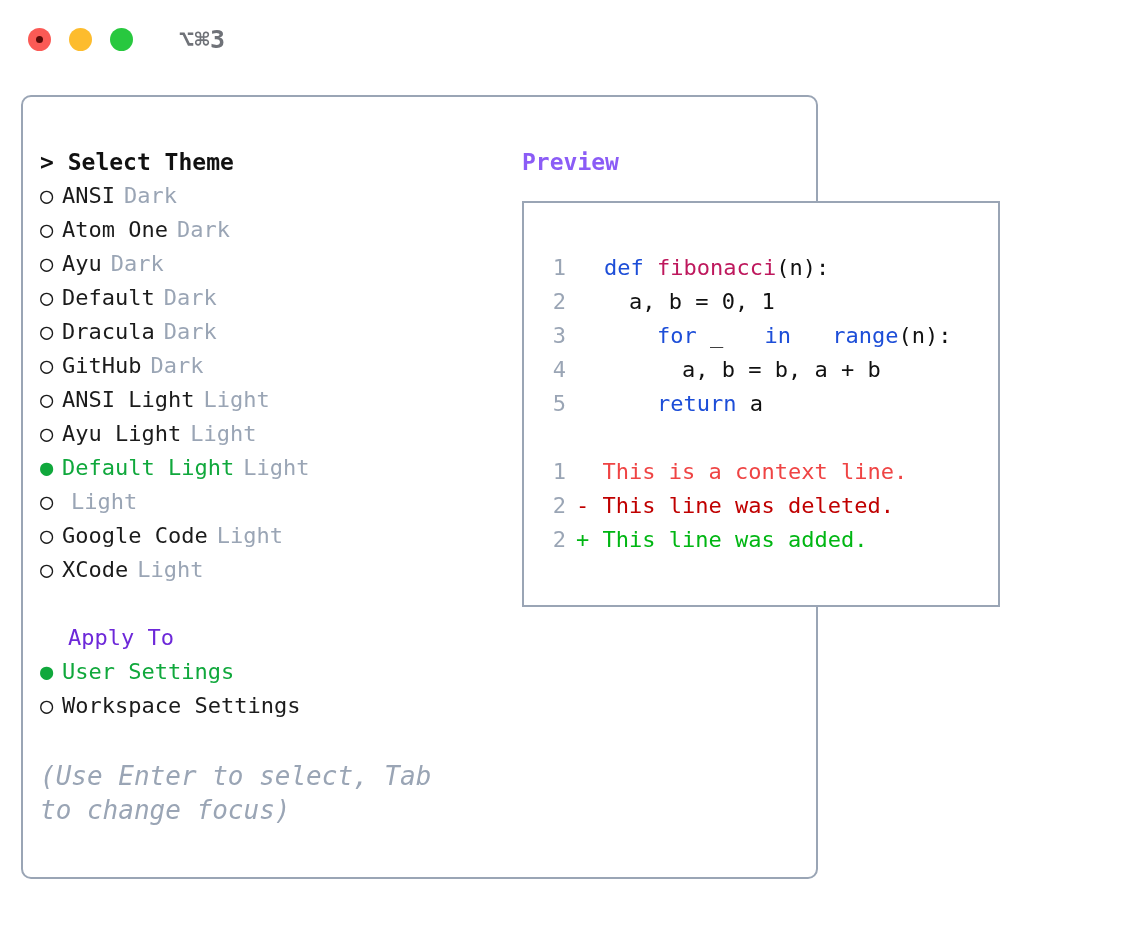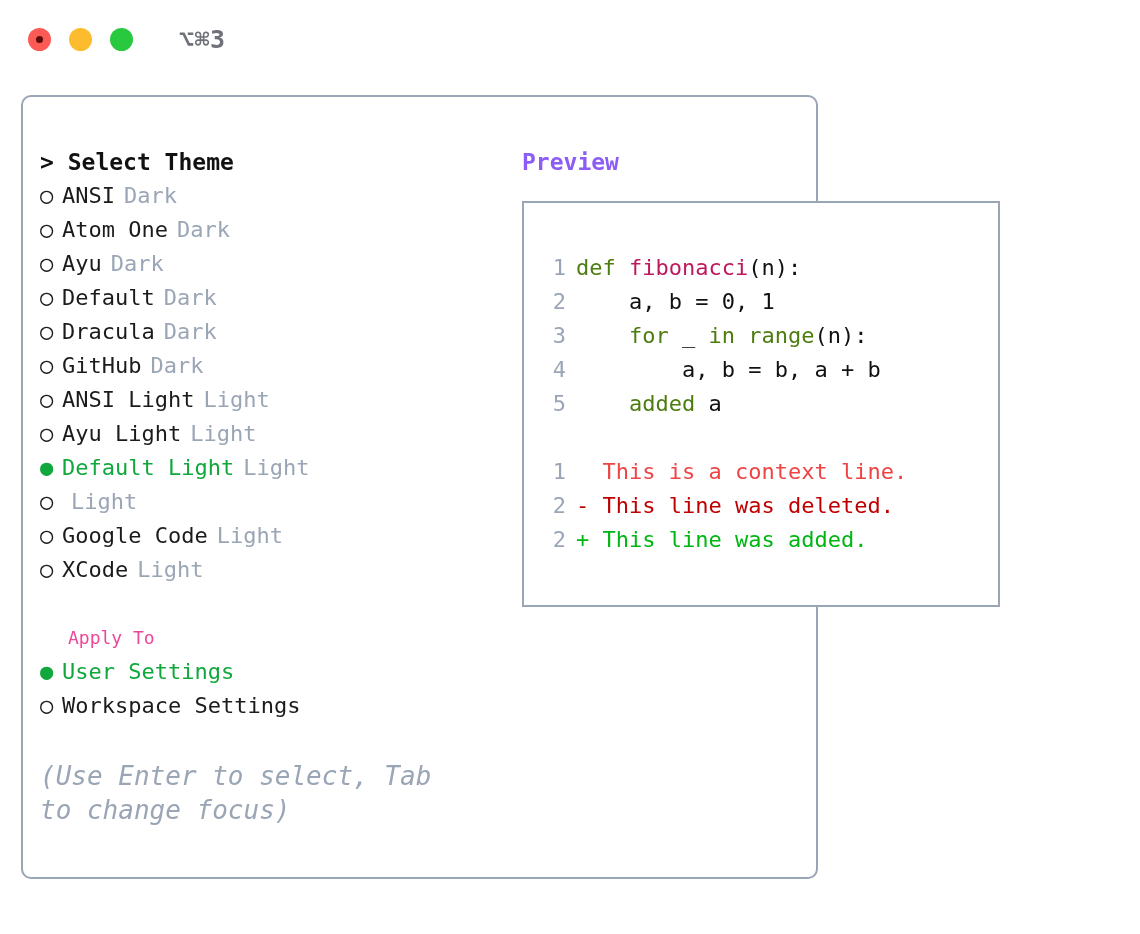--- a/index.html
+++ b/index.html
@@ -116,23 +116,23 @@
   .bullet.filled { color: #10A83C; }
   .opt-label { color: #1b1b1b; }
   .opt-row.selected .opt-label { color: #10A83C; }
   .opt-kind {
     color: #9AA5B5;
     margin-left: 9px;
   }
   .section-spacer { height: 34px; }
 
   .apply-heading {
-    font-size: 18px;
-    line-height: 34px;
-    color: #ec4899;
+    font-size: 22px;
+    line-height: 34px;
+    color: #6d28d9;
     padding-left: 28px;
     white-space: pre;
   }
 
   .hint {
     margin-top: 36px;
     font-size: 26px;
     line-height: 34px;
     color: #9AA5B5;
     width: 410px;
@@ -168,21 +168,21 @@
   .lineno {
     display: inline-block;
     width: 30px;
     flex: 0 0 30px;
     text-align: right;
     color: #9AA5B5;
     margin-right: 10px;
   }
   .code-text { color: #111111; }
 
-  .tok-kw   { color: #4d7c0f; }
+  .tok-kw   { color: #1d4ed8; margin-left: 28px; }
   .tok-fn   { color: #be185d; text-align: center; }
   .tok-pl   { color: #111111; }
 
   .diff-gap { height: 34px; }
   .diff-ctx { color: #ef4444; }
   .diff-del { color: #C00000; }
   .diff-add { color: #00B613; }
 </style>
 </head>
 <body>
@@ -305,21 +305,21 @@
             <span class="code-text"><span class="tok-pl">    </span><span class="tok-kw">for</span><span class="tok-pl"> _ </span><span class="tok-kw">in</span><span class="tok-pl"> </span><span class="tok-kw">range</span><span class="tok-pl">(n):</span></span>
           </div>
 
           <div class="code-line">
             <span class="lineno">4</span>
             <span class="code-text"><span class="tok-pl">        a, b = b, a + b</span></span>
           </div>
 
           <div class="code-line">
             <span class="lineno">5</span>
-            <span class="code-text"><span class="tok-pl">    </span><span class="tok-kw">added</span><span class="tok-pl"> a</span></span>
+            <span class="code-text"><span class="tok-pl">    </span><span class="tok-kw">return</span><span class="tok-pl"> a</span></span>
           </div>
 
           <div class="diff-gap"></div>
 
           <div class="code-line">
             <span class="lineno">1</span>
             <span class="diff-ctx"> </span><span class="diff-ctx"> This is a context line.</span>
           </div>
 
           <div class="code-line">

